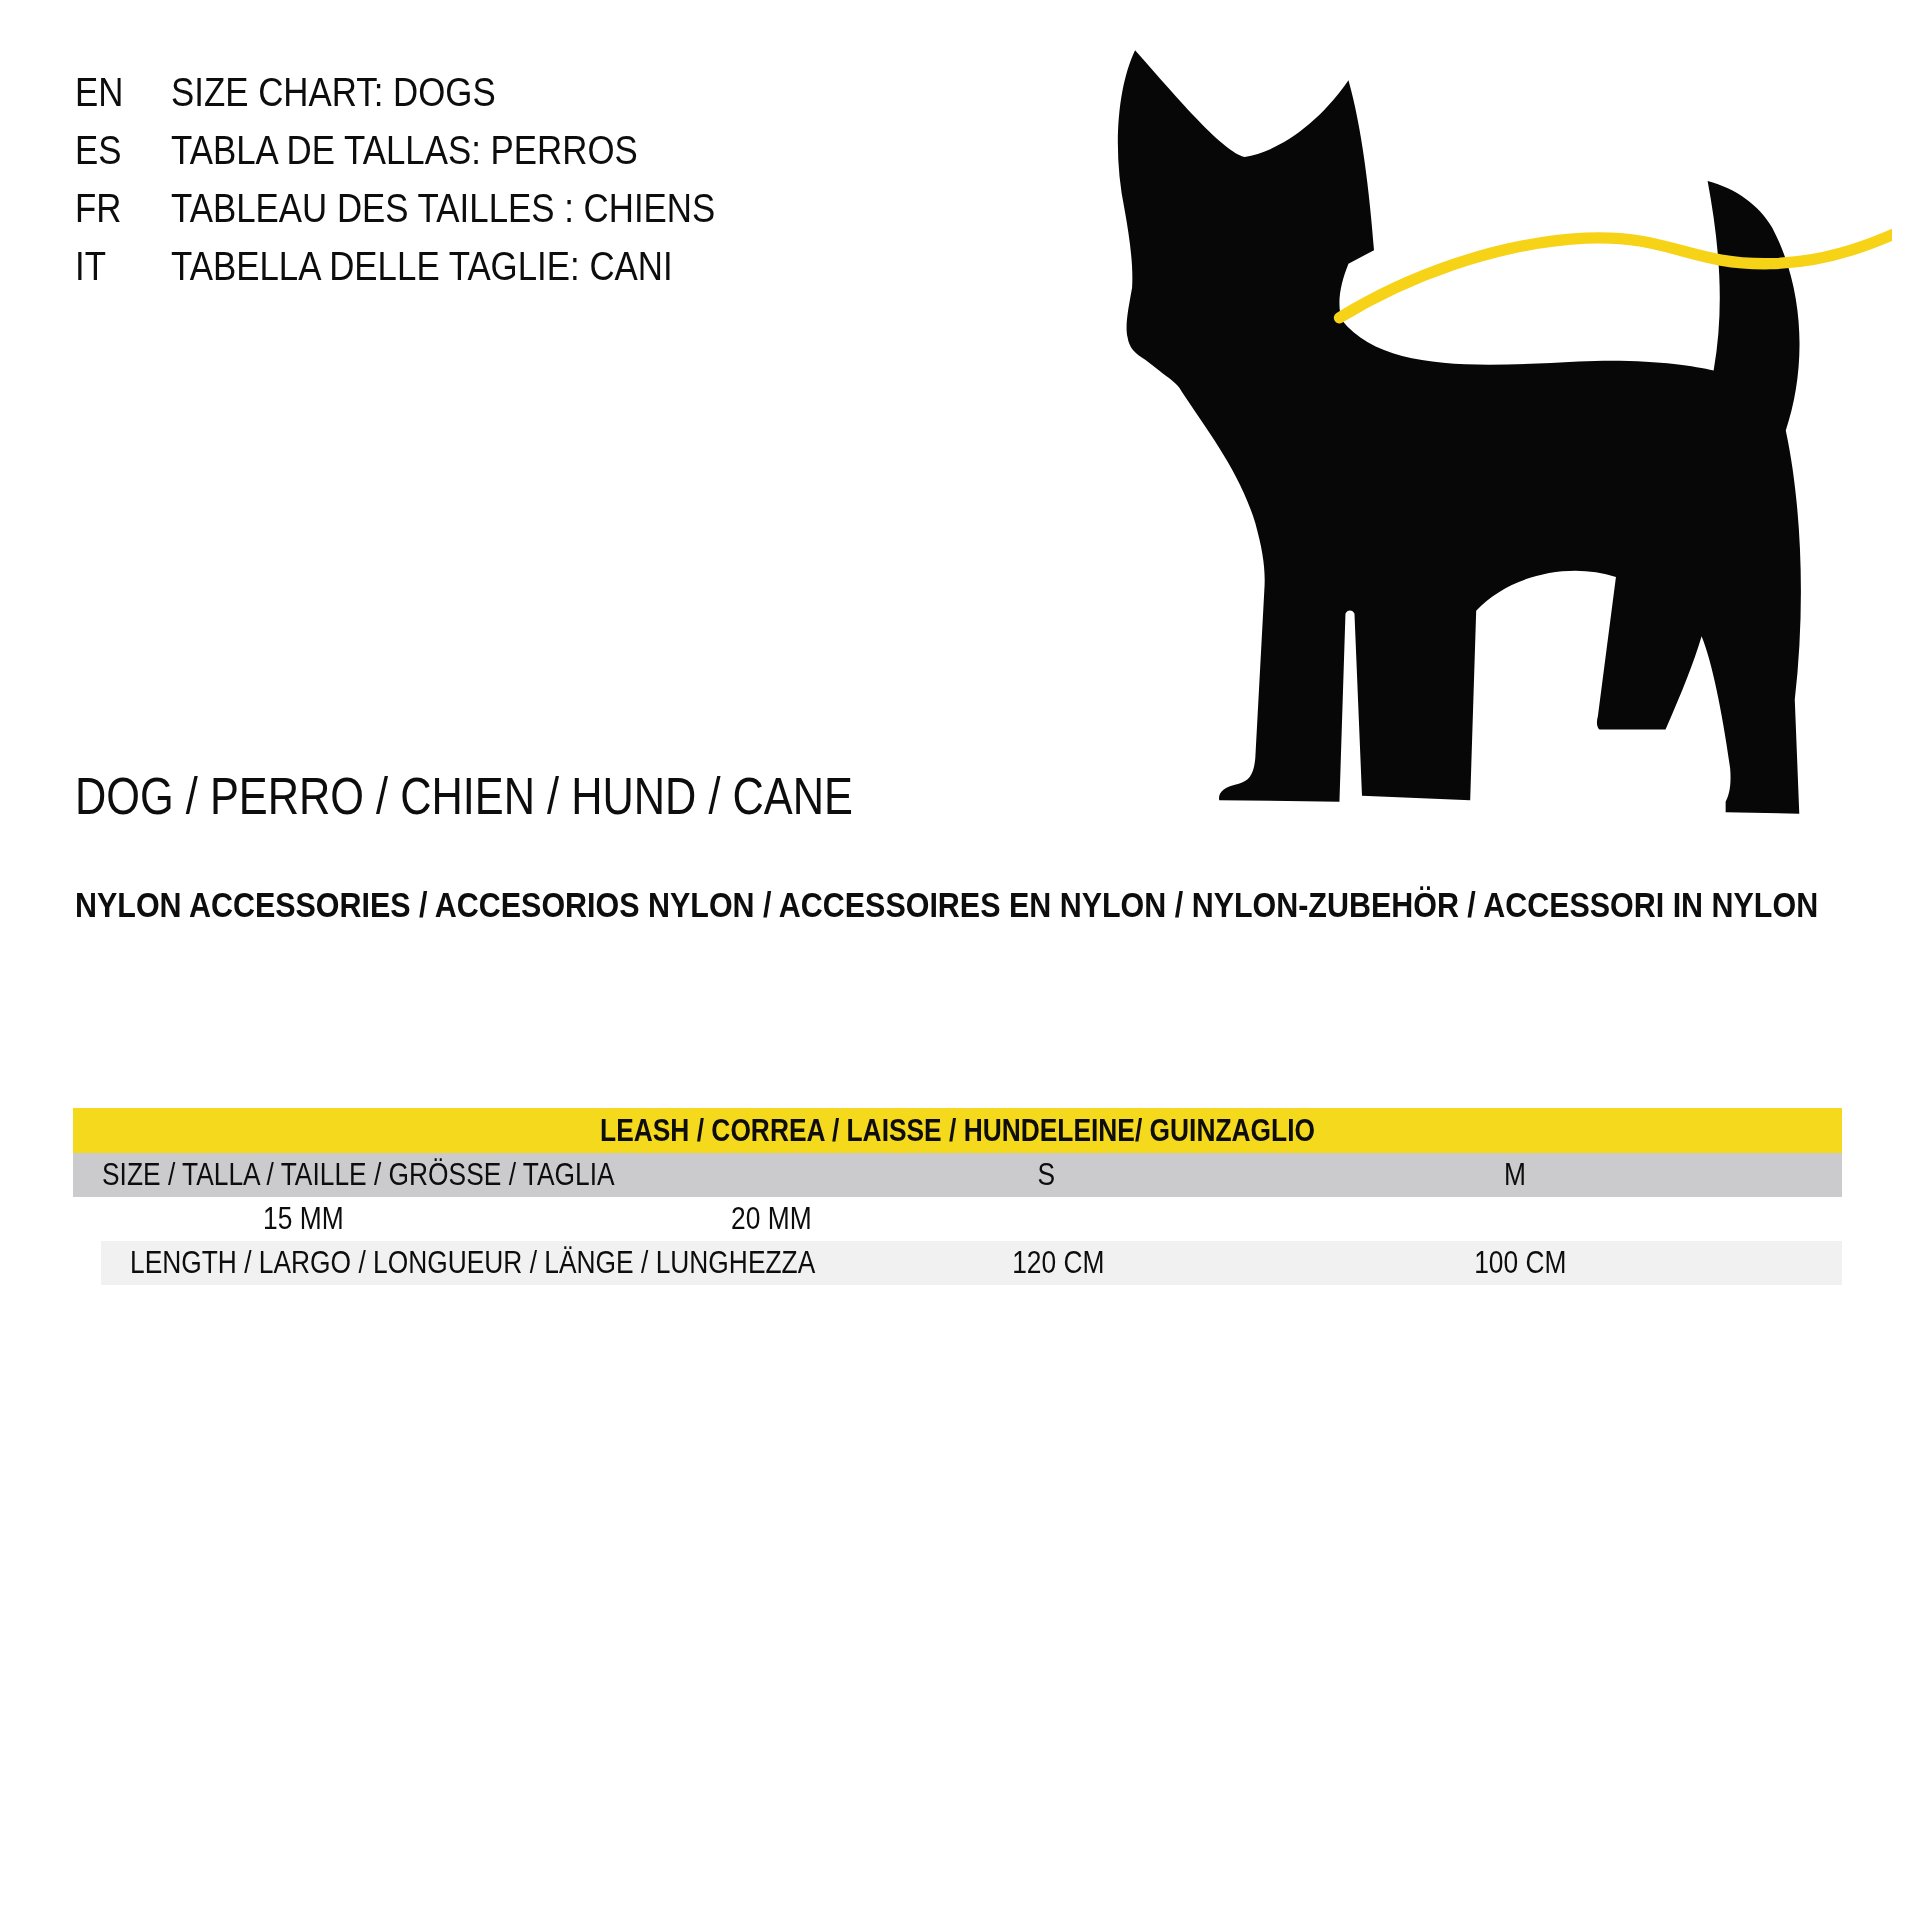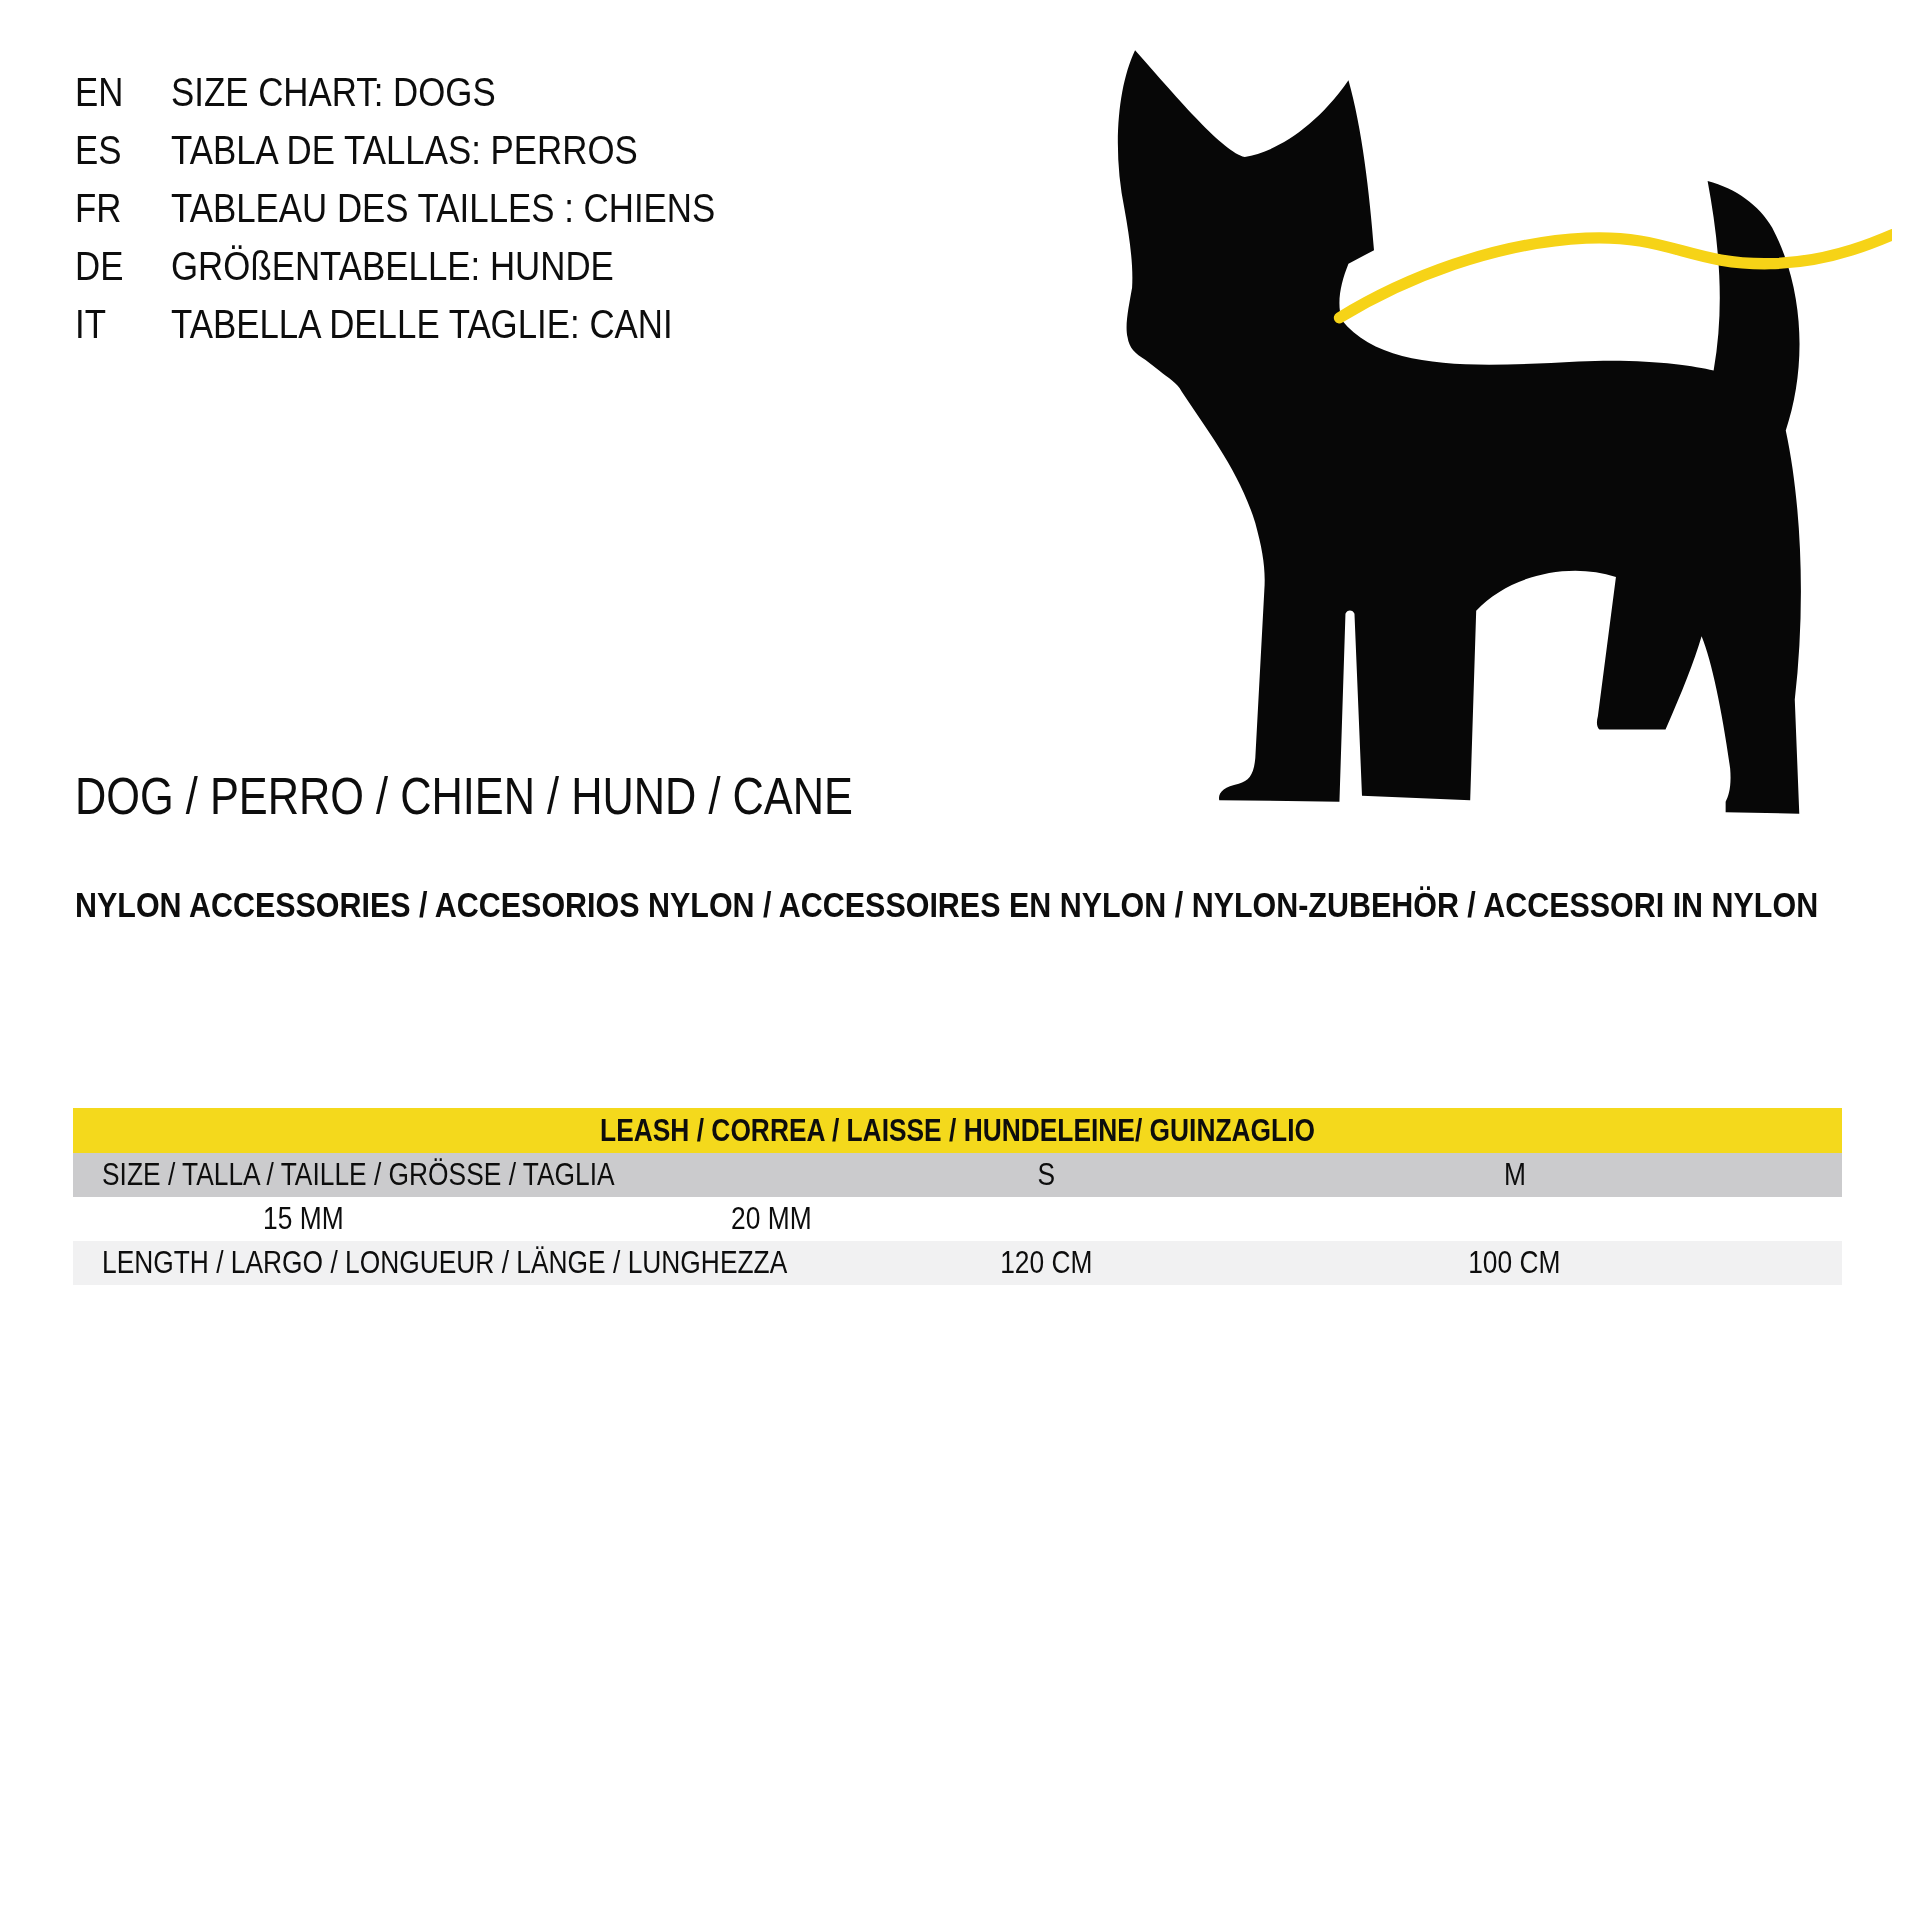--- a/index.html
+++ b/index.html
@@ -29,21 +29,21 @@
 
   
   .size-table { position:absolute; left:73px; top:1108px; width:1769px; }
   .tbl-header {
     height:45px; background:#F4D91C; display:flex; align-items:center; justify-content:center;
     font-size:31px; font-weight:700;
   }
   .tbl-row { height:44px; display:flex; align-items:center; font-size:31px; font-weight:400; }
   .row-size   { background:#CBCBCD; }
   .row-width  { background:#FFFFFF; }
-  .row-length { background:#F1F1F2; }
+  .row-length { background:#F1F1F2;margin-left:28px; }
   .cell-label { width:42%; flex:0 0 42%; padding-left:28.6px; box-sizing:border-box; }
   .cell-s     { width:26%; flex:0 0 26%; text-align:center; }
   .cell-m     { width:27%; flex:0 0 27%; text-align:center; }
   .cell-fill  { width:5%;  flex:0 0 5%; }
 </style>
 </head>
 <body>
 
 <div class="page">
 
@@ -52,24 +52,20 @@
       <span class="lang-code"><span class="cond">EN</span></span>
       <span class="lang-title"><span class="cond">SIZE CHART: DOGS</span></span>
     </div>
     <div class="lang-row">
       <span class="lang-code"><span class="cond">ES</span></span>
       <span class="lang-title"><span class="cond">TABLA DE TALLAS: PERROS</span></span>
     </div>
     <div class="lang-row">
       <span class="lang-code"><span class="cond">FR</span></span>
       <span class="lang-title"><span class="cond">TABLEAU DES TAILLES : CHIENS</span></span>
-    </div>
-    <div class="lang-row">
-      <span class="lang-code"><span class="cond">DE</span></span>
-      <span class="lang-title"><span class="cond">GRÖßENTABELLE: HUNDE</span></span>
     </div>
     <div class="lang-row">
       <span class="lang-code"><span class="cond">IT</span></span>
       <span class="lang-title"><span class="cond">TABELLA DELLE TAGLIE: CANI</span></span>
     </div>
   </div>
 
   <svg class="dog-figure" viewBox="0 0 1110 1040" xmlns="http://www.w3.org/2000/svg" aria-hidden="true">
     <path fill="#070707" d="
       M 60,16

